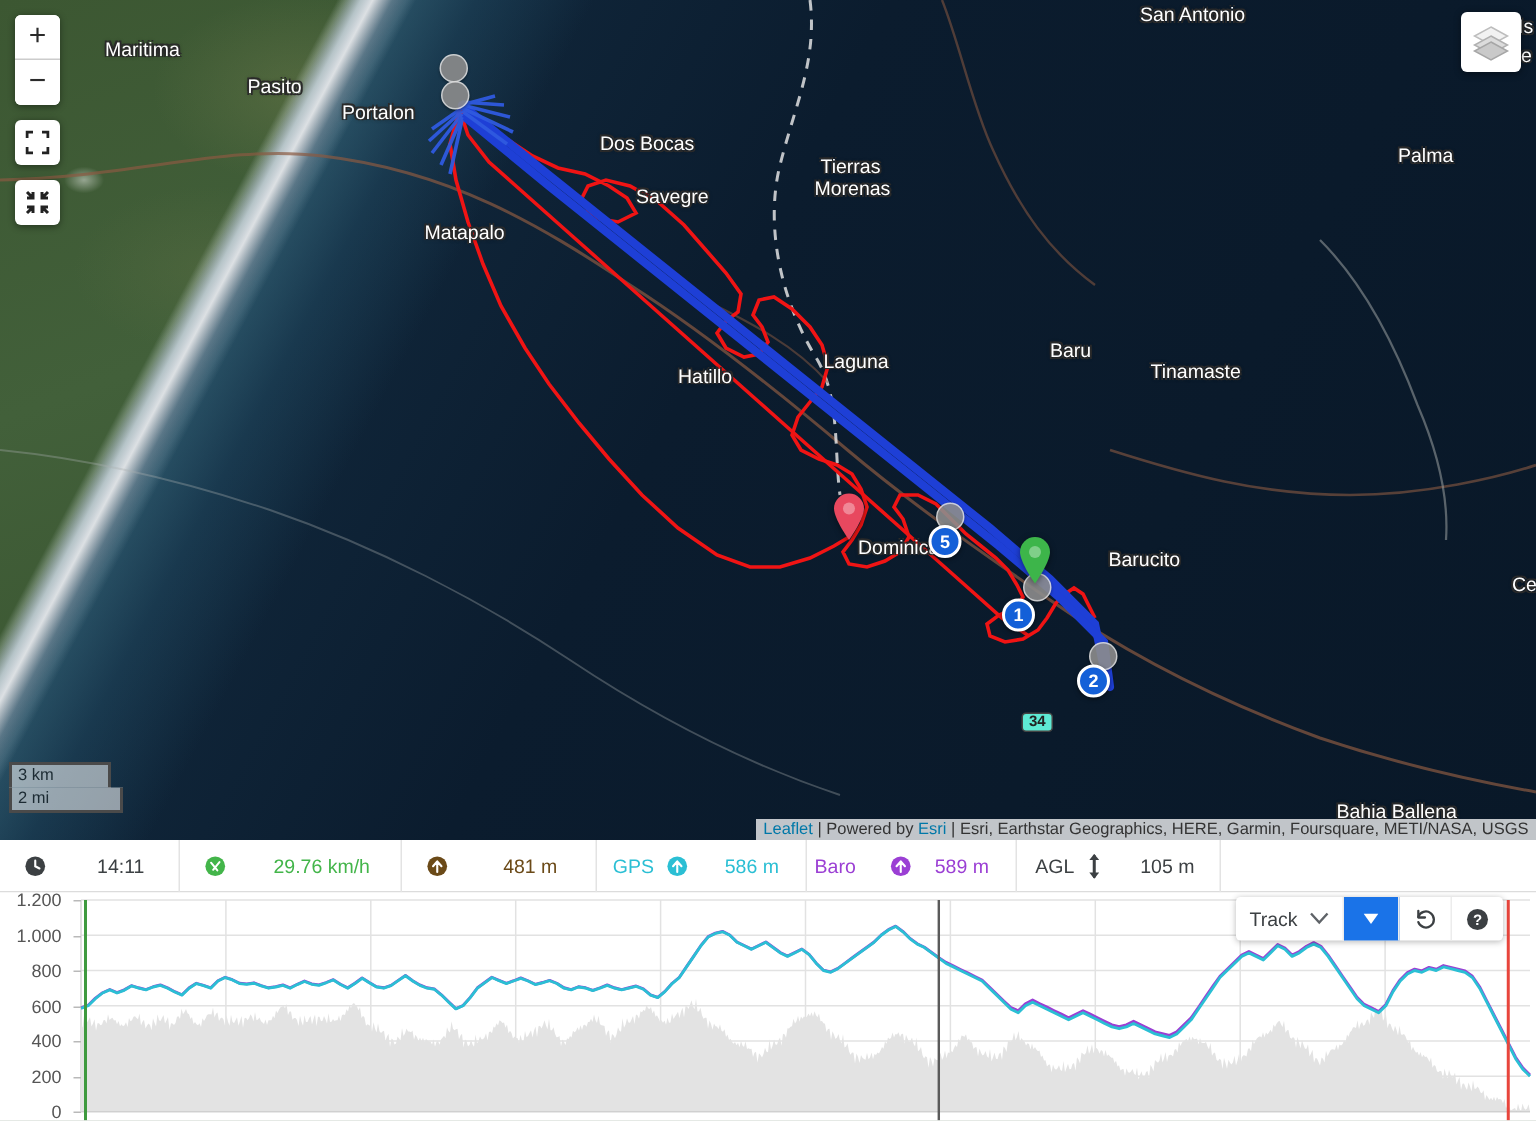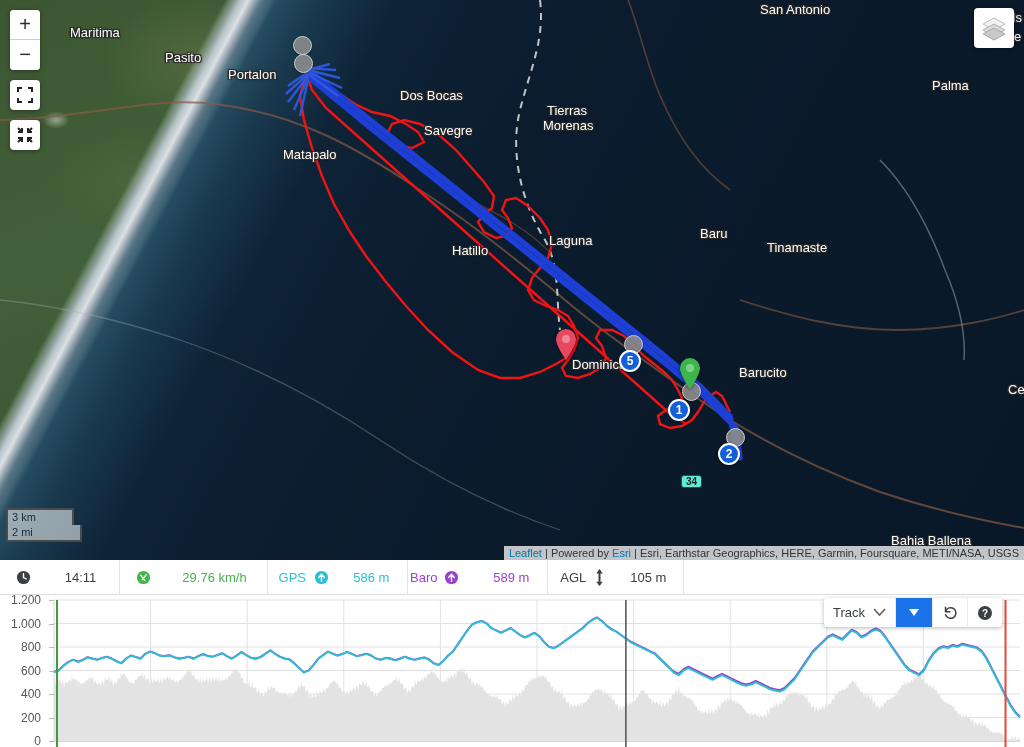--- a/index.html
+++ b/index.html
@@ -256,21 +256,21 @@
       <div class="map-label" style="left: 400px; top: 88px;">Dos Bocas</div>
       <div class="map-label" style="left: 424px; top: 123px;">Savegre</div>
       <div class="map-label" style="left: 452px; top: 243px;">Hatillo</div>
       <div class="map-label" style="left: 549px; top: 233px;">Laguna</div>
       <div class="map-label" style="left: 572px; top: 357px;">Dominical</div>
       <div class="map-label" style="left: 547px; top: 103px;">Tierras</div>
       <div class="map-label" style="left: 543px; top: 118px;">Morenas</div>
       <div class="map-label" style="left: 760px; top: 2px;">San Antonio</div>
       <div class="map-label" style="left: 700px; top: 226px;">Baru</div>
       <div class="map-label" style="left: 767px; top: 240px;">Tinamaste</div>
-      <div class="map-label" style="left: 932px; top: 78px; text-align: center;">Palma</div>
+      <div class="map-label" style="left: 932px; top: 96px; text-align: center;">Palma</div>
       <div class="map-label" style="left: 739px; top: 365px;">Barucito</div>
       <div class="map-label" style="left: 891px; top: 533px;">Bahia Ballena</div>
       <div class="map-label" style="left: 1008px; top: 382px;">Cer</div>
       <div class="map-label" style="left: 1012px; top: 10px;">Is</div>
       <div class="map-label" style="left: 1014px; top: 29px;">e</div>
     </div>
 
   <div class="shield" style="left:681px; top:475px;">34</div>
 
   <div id="marker-layer">
@@ -343,34 +343,43 @@
     </div>
     <div class="stat" style="width: 148px;">
       <div style="flex:0 0 42px;display:flex;align-items:center;justify-content:center;">
         <svg width="15" height="15" viewBox="0 0 16 16">
           <circle cx="8" cy="8" r="7" fill="#43b54a"></circle>
           <path d="M11,5 L6.5,10.5 M5,5.5 L9.5,11" stroke="#fff" stroke-width="1.4" fill="none" stroke-linecap="round"></path>
         </svg>
       </div>
       <div style="flex:1;text-align:center;color:#43b54a;" class="sval">29.76 km/h</div>
     </div>
+    <div class="stat" style="width: 130px;">
+      <div style="flex:0 0 42px;display:flex;align-items:center;justify-content:center;">
+        <svg width="15" height="15" viewBox="0 0 16 16">
+          <circle cx="8" cy="8" r="7" fill="#6b4a18"></circle>
+          <path d="M8,12 L8,5 M5,8 L8,4.5 L11,8" stroke="#fff" stroke-width="1.5" fill="none" stroke-linecap="round" stroke-linejoin="round"></path>
+        </svg>
+      </div>
+      <div style="flex:1;text-align:center;color:#6b4a18;" class="sval">481 m</div>
+    </div>
     <div class="stat" style="width: 140px;">
       <div style="flex:1;display:flex;align-items:center;justify-content:center;gap:5px;">
         <span class="slabel" style="color:#2bbfd4;">GPS</span>
         <span class="sicon" style="width:auto">
           <svg width="15" height="15" viewBox="0 0 16 16">
             <circle cx="8" cy="8" r="7" fill="#2bbfd4"></circle>
             <path d="M8,12 L8,5 M5,8 L8,4.5 L11,8" stroke="#fff" stroke-width="1.5" fill="none" stroke-linecap="round" stroke-linejoin="round"></path>
           </svg>
         </span>
       </div>
       <div style="flex:1;text-align:center;color:#2bbfd4;" class="sval">586 m</div>
     </div>
     <div class="stat" style="width: 140px;">
-      <div style="flex:1;display:flex;align-items:center;justify-content:flex-start;gap:4px;">
+      <div style="flex:1;display:flex;align-items:center;justify-content:flex-end;gap:19px;">
         <span class="slabel" style="color:#9b3fd4;">Baro</span>
         <span class="sicon" style="width:auto">
           <svg width="15" height="15" viewBox="0 0 16 16">
             <circle cx="8" cy="8" r="7" fill="#9b3fd4"></circle>
             <path d="M8,12 L8,5 M5,8 L8,4.5 L11,8" stroke="#fff" stroke-width="1.5" fill="none" stroke-linecap="round" stroke-linejoin="round"></path>
           </svg>
         </span>
       </div>
       <div style="flex:1;text-align:center;color:#9b3fd4;" class="sval">589 m</div>
     </div>

